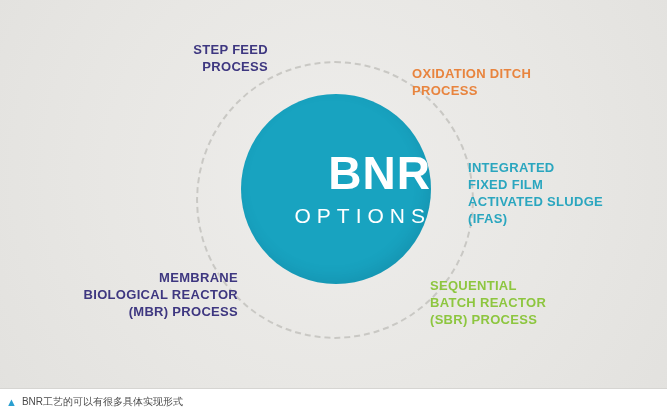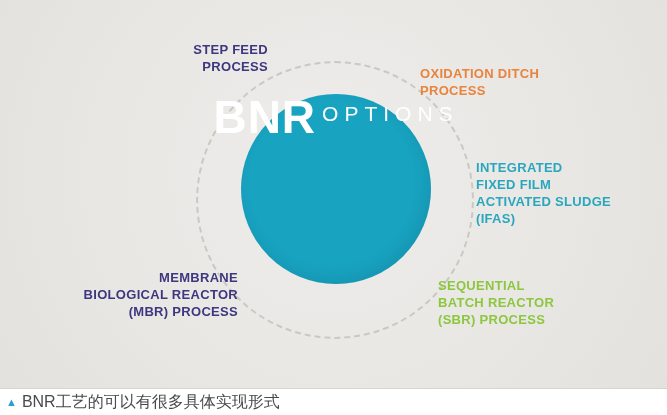--- a/index.html
+++ b/index.html
@@ -26,22 +26,22 @@
   }
   .center-circle {
     position: absolute;
     left: 241px;
     top: 94px;
     width: 190px;
     height: 190px;
     border-radius: 50%;
     background: #18a3c0;
     display: flex;
-    flex-direction: row;
-    align-items: flex-start;
+    flex-direction: column;
+    align-items: flex-end;
     justify-content: center;
     color: #ffffff;
     box-shadow: inset -4px -6px 14px rgba(0,60,80,0.12);
   }
   .center-title {
     font-size: 46px;
     font-weight: bold;
     letter-spacing: 1px;
     line-height: 1;
   }
@@ -53,21 +53,21 @@
   }
   .label {
     position: absolute;
     font-weight: bold;
     font-size: 13px;
     line-height: 1.3;
     white-space: pre-line;
     letter-spacing: 0.3px;
   }
   .align-right { text-align: right; }
-  .align-left  { text-align: left; margin-left: 8px; }
+  .align-left  { text-align: left; }
 
   .pos-step-feed { left: 118px; top: 42px;  width: 150px; text-align: right; }
   .pos-oxidation { left: 412px; top: 66px;  width: 170px; }
   .pos-mbbr      { left: 52px;  top: 150px; width: 156px; }
   .pos-ifas      { left: 468px; top: 160px; width: 160px; }
   .pos-mbr       { left: 50px;  top: 270px; width: 188px; }
   .pos-sbr       { left: 430px; top: 278px; width: 160px; }
 
   .caption-bar {
     position: absolute;
@@ -81,21 +81,21 @@
     align-items: center;
     padding-left: 6px;
     box-sizing: border-box;
   }
   .caption-marker {
     font-size: 11px;
     margin-right: 5px;
     line-height: 1;
   }
   .caption-text {
-    font-size: 16px;
+    font-size: 10px;
     color: #4a4a4a;
   }
 </style>
 </head>
 <body>
 
 <div class="stage">
 
   <div class="dashed-ring"></div>
 

